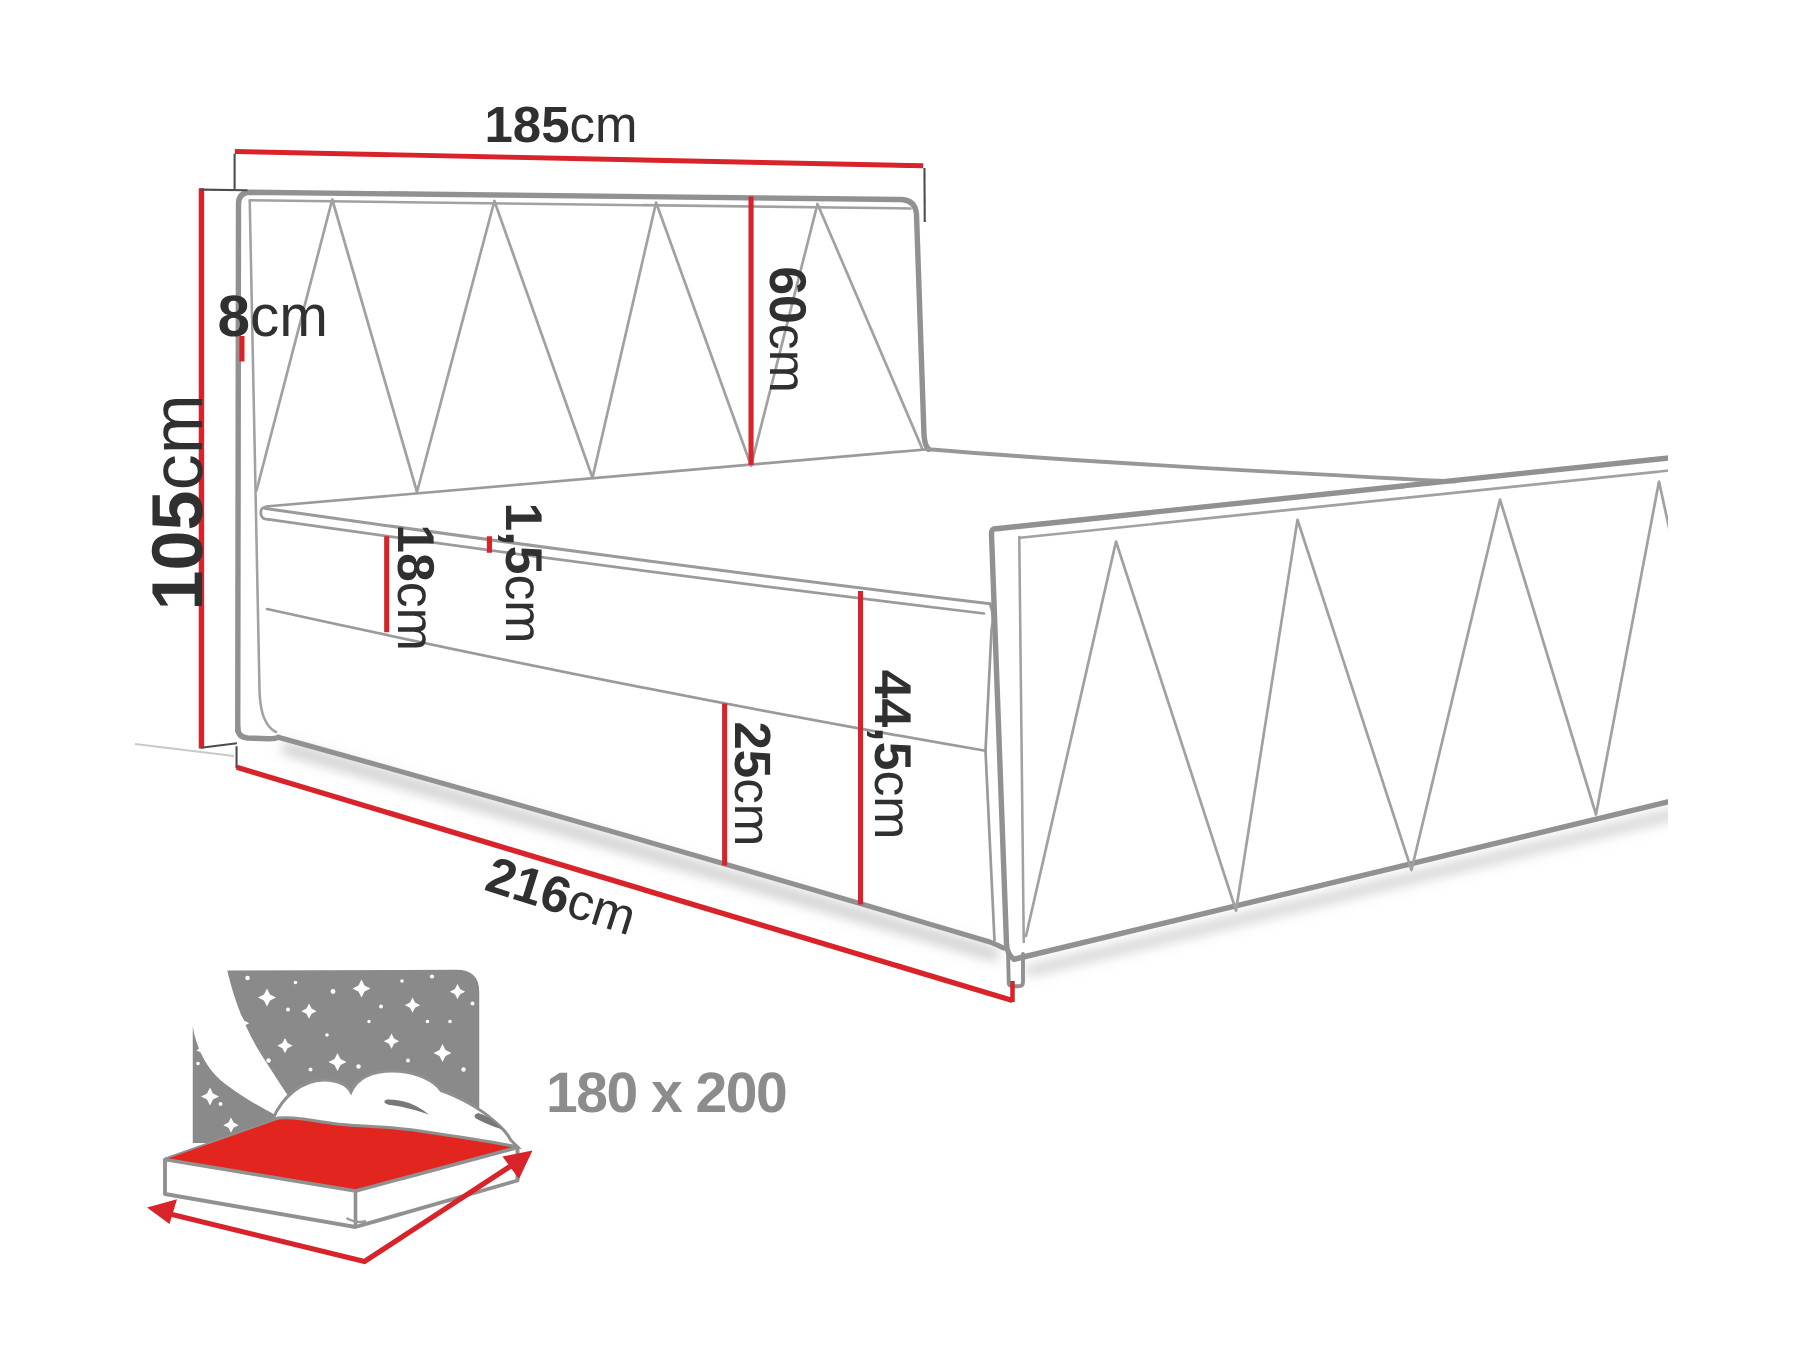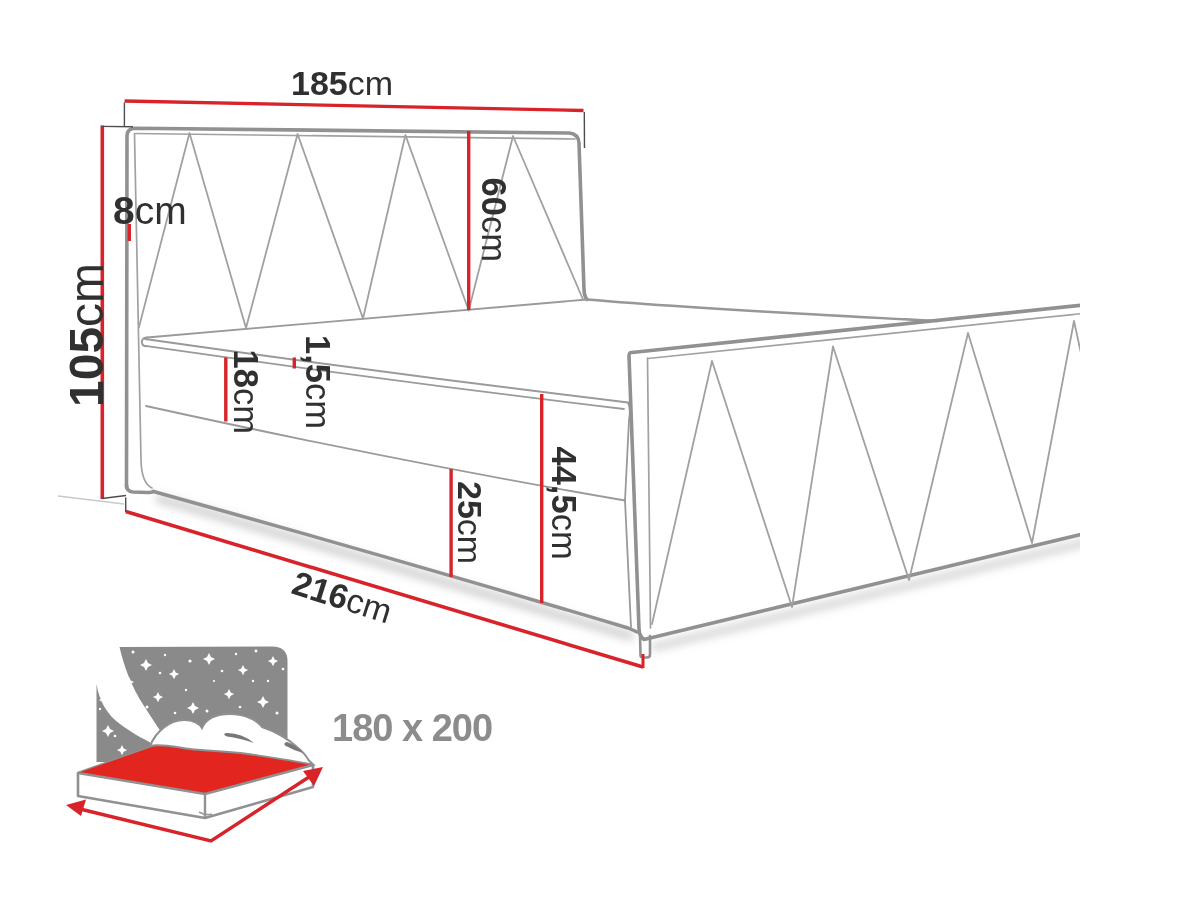--- a/index.html
+++ b/index.html
@@ -1,16 +1,16 @@
 <!DOCTYPE html>
 <html><head>
 <meta charset="utf-8">
 <style>
   html,body{margin:0;padding:0;background:#fff;}
-  .page{position:relative;width:1080px;height:900px;background:#fff;overflow:hidden;filter:blur(0.45px);}
+  .page{position:relative;width:1080px;height:900px;background:#fff;overflow:hidden;filter:blur(0.45px);padding-left:32px;}
   svg text{font-family:"Liberation Sans", sans-serif;}
 </style>
 </head>
 <body>
 <div class="page">
 <svg width="1200" height="900" viewBox="0 0 1200 900">
   <defs>
     <filter id="soft" x="-30%" y="-30%" width="160%" height="160%">
       <feGaussianBlur stdDeviation="4"></feGaussianBlur>
     </filter>

